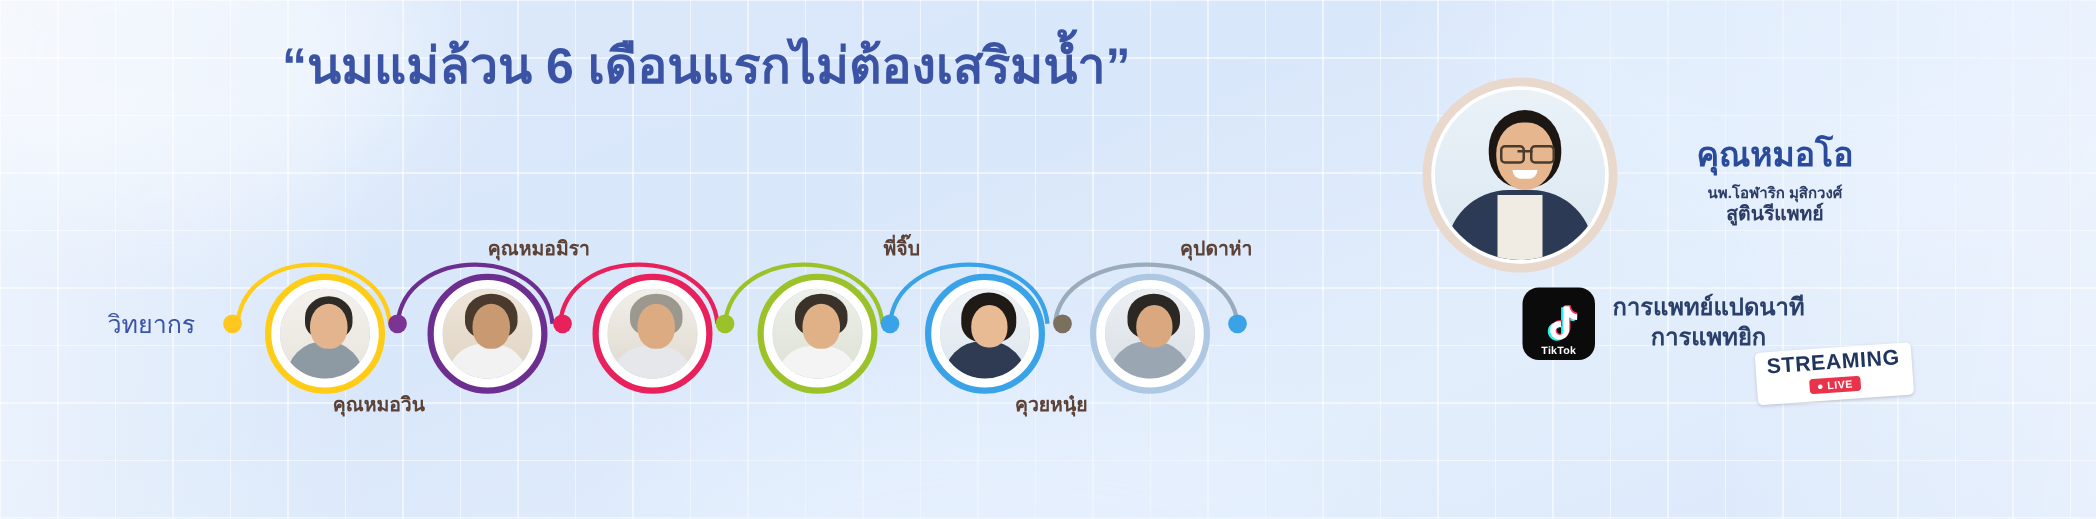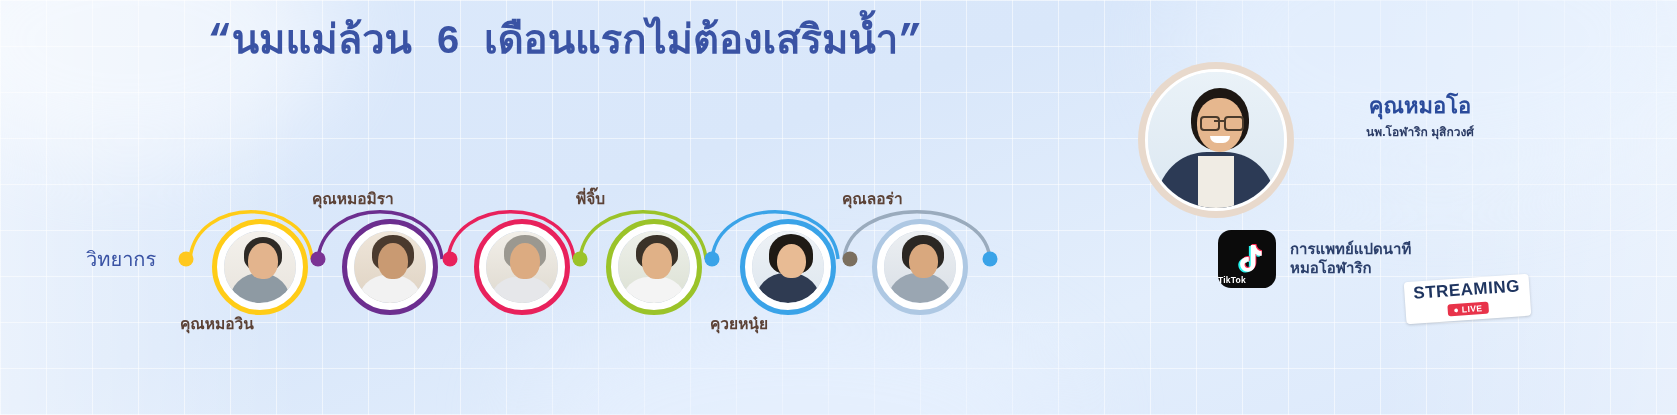--- a/index.html
+++ b/index.html
@@ -21,21 +21,21 @@
   .blob-a{width:420px;height:260px;left:-80px;top:-90px;background:#ffffff;}
   .blob-b{width:520px;height:300px;left:1180px;top:-110px;background:#eaf3ff;}
   .blob-c{width:560px;height:240px;left:520px;top:300px;background:#e8f1ff;}
 
   
   .header{position:absolute;left:0;top:18px;width:1130px;text-align:center;}
   .mini-talk{
     font-size:40px;font-weight:bold;color:#3a53a4;letter-spacing:.5px;line-height:1.1;
   }
   .headline{
-    margin-top:2px;font-size:40px;font-weight:bold;color:#3a53a4;line-height:1.15;white-space:nowrap;font-family:Liberation Mono, monospace;
+    margin-top:12px;font-size:40px;font-weight:bold;color:#3a53a4;line-height:1.15;white-space:nowrap;
   }
   .subline{
     margin-top:12px;font-size:23px;font-weight:bold;color:#6e4a3a;line-height:1.2;white-space:nowrap;
   }
   .vit-label{
     position:absolute;left:86px;top:243px;font-size:20px;color:#3a53a4;font-weight:normal;
   }
   .arcs{position:absolute;left:0;top:0;}
   .node{position:absolute;width:96px;height:96px;border-radius:50%;}
   .ring{
@@ -46,51 +46,51 @@
     position:absolute;inset:9px;border-radius:50%;overflow:hidden;
     border:3px solid #ffffff;box-sizing:border-box;background:#cfd9e6;
   }
   .photo{position:absolute;inset:0;border-radius:50%;overflow:hidden;}
   .ph-sky{position:absolute;inset:0;}
   .ph-face{position:absolute;border-radius:50% 50% 46% 46%;}
   .ph-hair{position:absolute;border-radius:50% 50% 38% 38%;}
   .ph-body{position:absolute;left:50%;transform:translateX(-50%);border-radius:40px 40px 0 0;}
   .name{
     position:absolute;font-size:15.5px;font-weight:bold;color:#5c4236;white-space:nowrap;
-    text-align:left;
+    text-align:right;
     font-family:Liberation Mono, monospace;
   }
 
   
   .host-photo{
     position:absolute;left:1138px;top:62px;width:156px;height:156px;border-radius:50%;
     background:#e8d9cc;padding:7px;box-sizing:border-box;
   }
   .host-photo .inner{
     width:100%;height:100%;border-radius:50%;overflow:hidden;position:relative;background:#e9f1f7;
     border:3px solid #fff;box-sizing:border-box;
   }
   .host-text{position:absolute;left:1300px;top:88px;width:240px;text-align:center;}
   .host-role{font-size:17px;font-weight:bold;color:#31466f;line-height:1.2;}
-  .host-name{font-size:22px;font-weight:bold;color:#2a4b9b;line-height:1.25;margin-top:4px;}
+  .host-name{font-size:27px;font-weight:bold;color:#2a4b9b;line-height:1.25;margin-top:20px;}
   .host-full{font-size:12px;font-weight:bold;color:#2c3c66;line-height:1.35;margin-top:4px;}
   .host-spec{font-size:15.5px;font-weight:bold;color:#2c3c66;line-height:1.35;}
 
   
   .tiktok-block{position:absolute;left:1218px;top:230px;display:flex;align-items:center;gap:14px;}
   .tt-logo{
     width:58px;height:58px;border-radius:13px;background:#0b0b0b;position:relative;flex:none;
     display:flex;align-items:center;justify-content:center;
   }
   .tt-note{position:relative;width:30px;height:32px;}
   .tt-caption{
-    position:absolute;left:0;right:0;bottom:3px;text-align:left;color:#fff;
+    position:absolute;left:0;right:0;bottom:3px;text-align:center;color:#fff;
     font-size:8.5px;font-weight:bold;letter-spacing:.2px;
   }
-  .tt-text{font-size:15px;font-weight:bold;color:#2b3f6b;line-height:1.25;white-space:nowrap;}
+  .tt-text{font-size:19px;font-weight:bold;color:#2b3f6b;line-height:1.25;white-space:nowrap;text-align:center;}
   .streaming{
     position:absolute;left:1405px;top:278px;background:#fff;border-radius:4px;
     padding:3px 9px 4px;transform:rotate(-4deg);box-shadow:0 1px 3px rgba(0,0,0,.18);
   }
   .streaming .s-main{font-size:17px;font-weight:bold;color:#1f3560;letter-spacing:.5px;line-height:1;}
   .live-pill{
     display:inline-block;background:#e8334a;color:#fff;border-radius:3px;
     font-size:8.5px;font-weight:bold;padding:1px 6px;margin-top:3px;letter-spacing:.4px;
   }
 
@@ -206,53 +206,54 @@
     <div class="ring" style="border-color:#aec8e3;"></div>
     <div class="ring-inner">
       <div class="photo">
         <div class="ph-sky" style="background:linear-gradient(#eceff2,#d9dfe6);"></div>
         <div class="ph-body" style="bottom:0;width:66px;height:30px;background:#9aa6b2;"></div>
         <div class="ph-hair" style="left:18px;top:4px;width:42px;height:36px;background:#2b2723;"></div>
         <div class="ph-face" style="left:25px;top:13px;width:29px;height:34px;background:#d9a87e;"></div>
       </div>
     </div>
   </div>
-  <div class="name" style="left:842px;top:186px;width:160px;">คุณลอร่า</div>
+  <div class="name" style="left:842px;top:186px;width:160px;">คุปดาห่า</div>
 
   <div class="host-photo">
     <div class="inner">
       <div style="position:absolute;inset:0;background:linear-gradient(#eaf2f8,#dbe7f1);"></div>
       <div style="position:absolute;left:50%;bottom:0;transform:translateX(-50%);width:118px;height:56px;border-radius:50px 50px 0 0;background:#2c3a55;"></div>
       <div style="position:absolute;left:50%;bottom:0;transform:translateX(-50%);width:36px;height:52px;background:#f0ece4;"></div>
       <div style="position:absolute;left:43px;top:16px;width:58px;height:62px;border-radius:50% 50% 44% 44%;background:#1d1713;"></div>
       <div style="position:absolute;left:49px;top:26px;width:46px;height:54px;border-radius:46% 46% 50% 50%;background:#e6b78e;"></div>
       <div style="position:absolute;left:52px;top:44px;width:16px;height:11px;border:2px solid #4a3b2c;border-radius:4px;"></div>
       <div style="position:absolute;left:76px;top:44px;width:16px;height:11px;border:2px solid #4a3b2c;border-radius:4px;"></div>
       <div style="position:absolute;left:66px;top:48px;width:12px;height:2px;background:#4a3b2c;"></div>
       <div style="position:absolute;left:62px;top:64px;width:20px;height:7px;border-radius:0 0 10px 10px;background:#ffffff;"></div>
     </div>
   </div>
 
   <div class="host-text">
     <div class="host-name">คุณหมอโอ</div>
     <div class="host-full">นพ.โอฬาริก มุสิกวงศ์</div>
+    <div class="host-spec">สูตินรีแพทย์</div>
   </div>
 
   <div class="tiktok-block">
     <div class="tt-logo">
       <svg class="tt-note" viewBox="0 0 32 34">
         <path d="M20 2h5c.6 3.8 3 6.4 6.6 6.8v4.9c-2.5.1-4.7-.7-6.6-2.2v9.9c0 6.4-5.6 10.6-11.1 8.6-3.4-1.2-5.5-4.6-5.2-8.2.3-3.8 3.4-6.8 7.2-7 .7 0 1.3 0 2 .2v5.1c-2.6-.8-4.9 1.2-4.5 3.6.2 1.6 1.6 2.8 3.2 2.8 1.8 0 3.3-1.4 3.4-3.2V2z" fill="#25F4EE" transform="translate(-2,1)"></path>
         <path d="M20 2h5c.6 3.8 3 6.4 6.6 6.8v4.9c-2.5.1-4.7-.7-6.6-2.2v9.9c0 6.4-5.6 10.6-11.1 8.6-3.4-1.2-5.5-4.6-5.2-8.2.3-3.8 3.4-6.8 7.2-7 .7 0 1.3 0 2 .2v5.1c-2.6-.8-4.9 1.2-4.5 3.6.2 1.6 1.6 2.8 3.2 2.8 1.8 0 3.3-1.4 3.4-3.2V2z" fill="#FE2C55" transform="translate(1,-1)"></path>
         <path d="M20 2h5c.6 3.8 3 6.4 6.6 6.8v4.9c-2.5.1-4.7-.7-6.6-2.2v9.9c0 6.4-5.6 10.6-11.1 8.6-3.4-1.2-5.5-4.6-5.2-8.2.3-3.8 3.4-6.8 7.2-7 .7 0 1.3 0 2 .2v5.1c-2.6-.8-4.9 1.2-4.5 3.6.2 1.6 1.6 2.8 3.2 2.8 1.8 0 3.3-1.4 3.4-3.2V2z" fill="#ffffff"></path>
       </svg>
       <div class="tt-caption">TikTok</div>
     </div>
     <div>
       <div class="tt-text">การแพทย์แปดนาที</div>
-      <div class="tt-text">หมอโอฬาริก</div>
+      <div class="tt-text">การแพทยิก</div>
     </div>
   </div>
 
   <div class="streaming">
     <div class="s-main">STREAMING</div>
     <div style="text-align:center;">
       <span class="live-pill">● LIVE</span>
     </div>
   </div>
 

